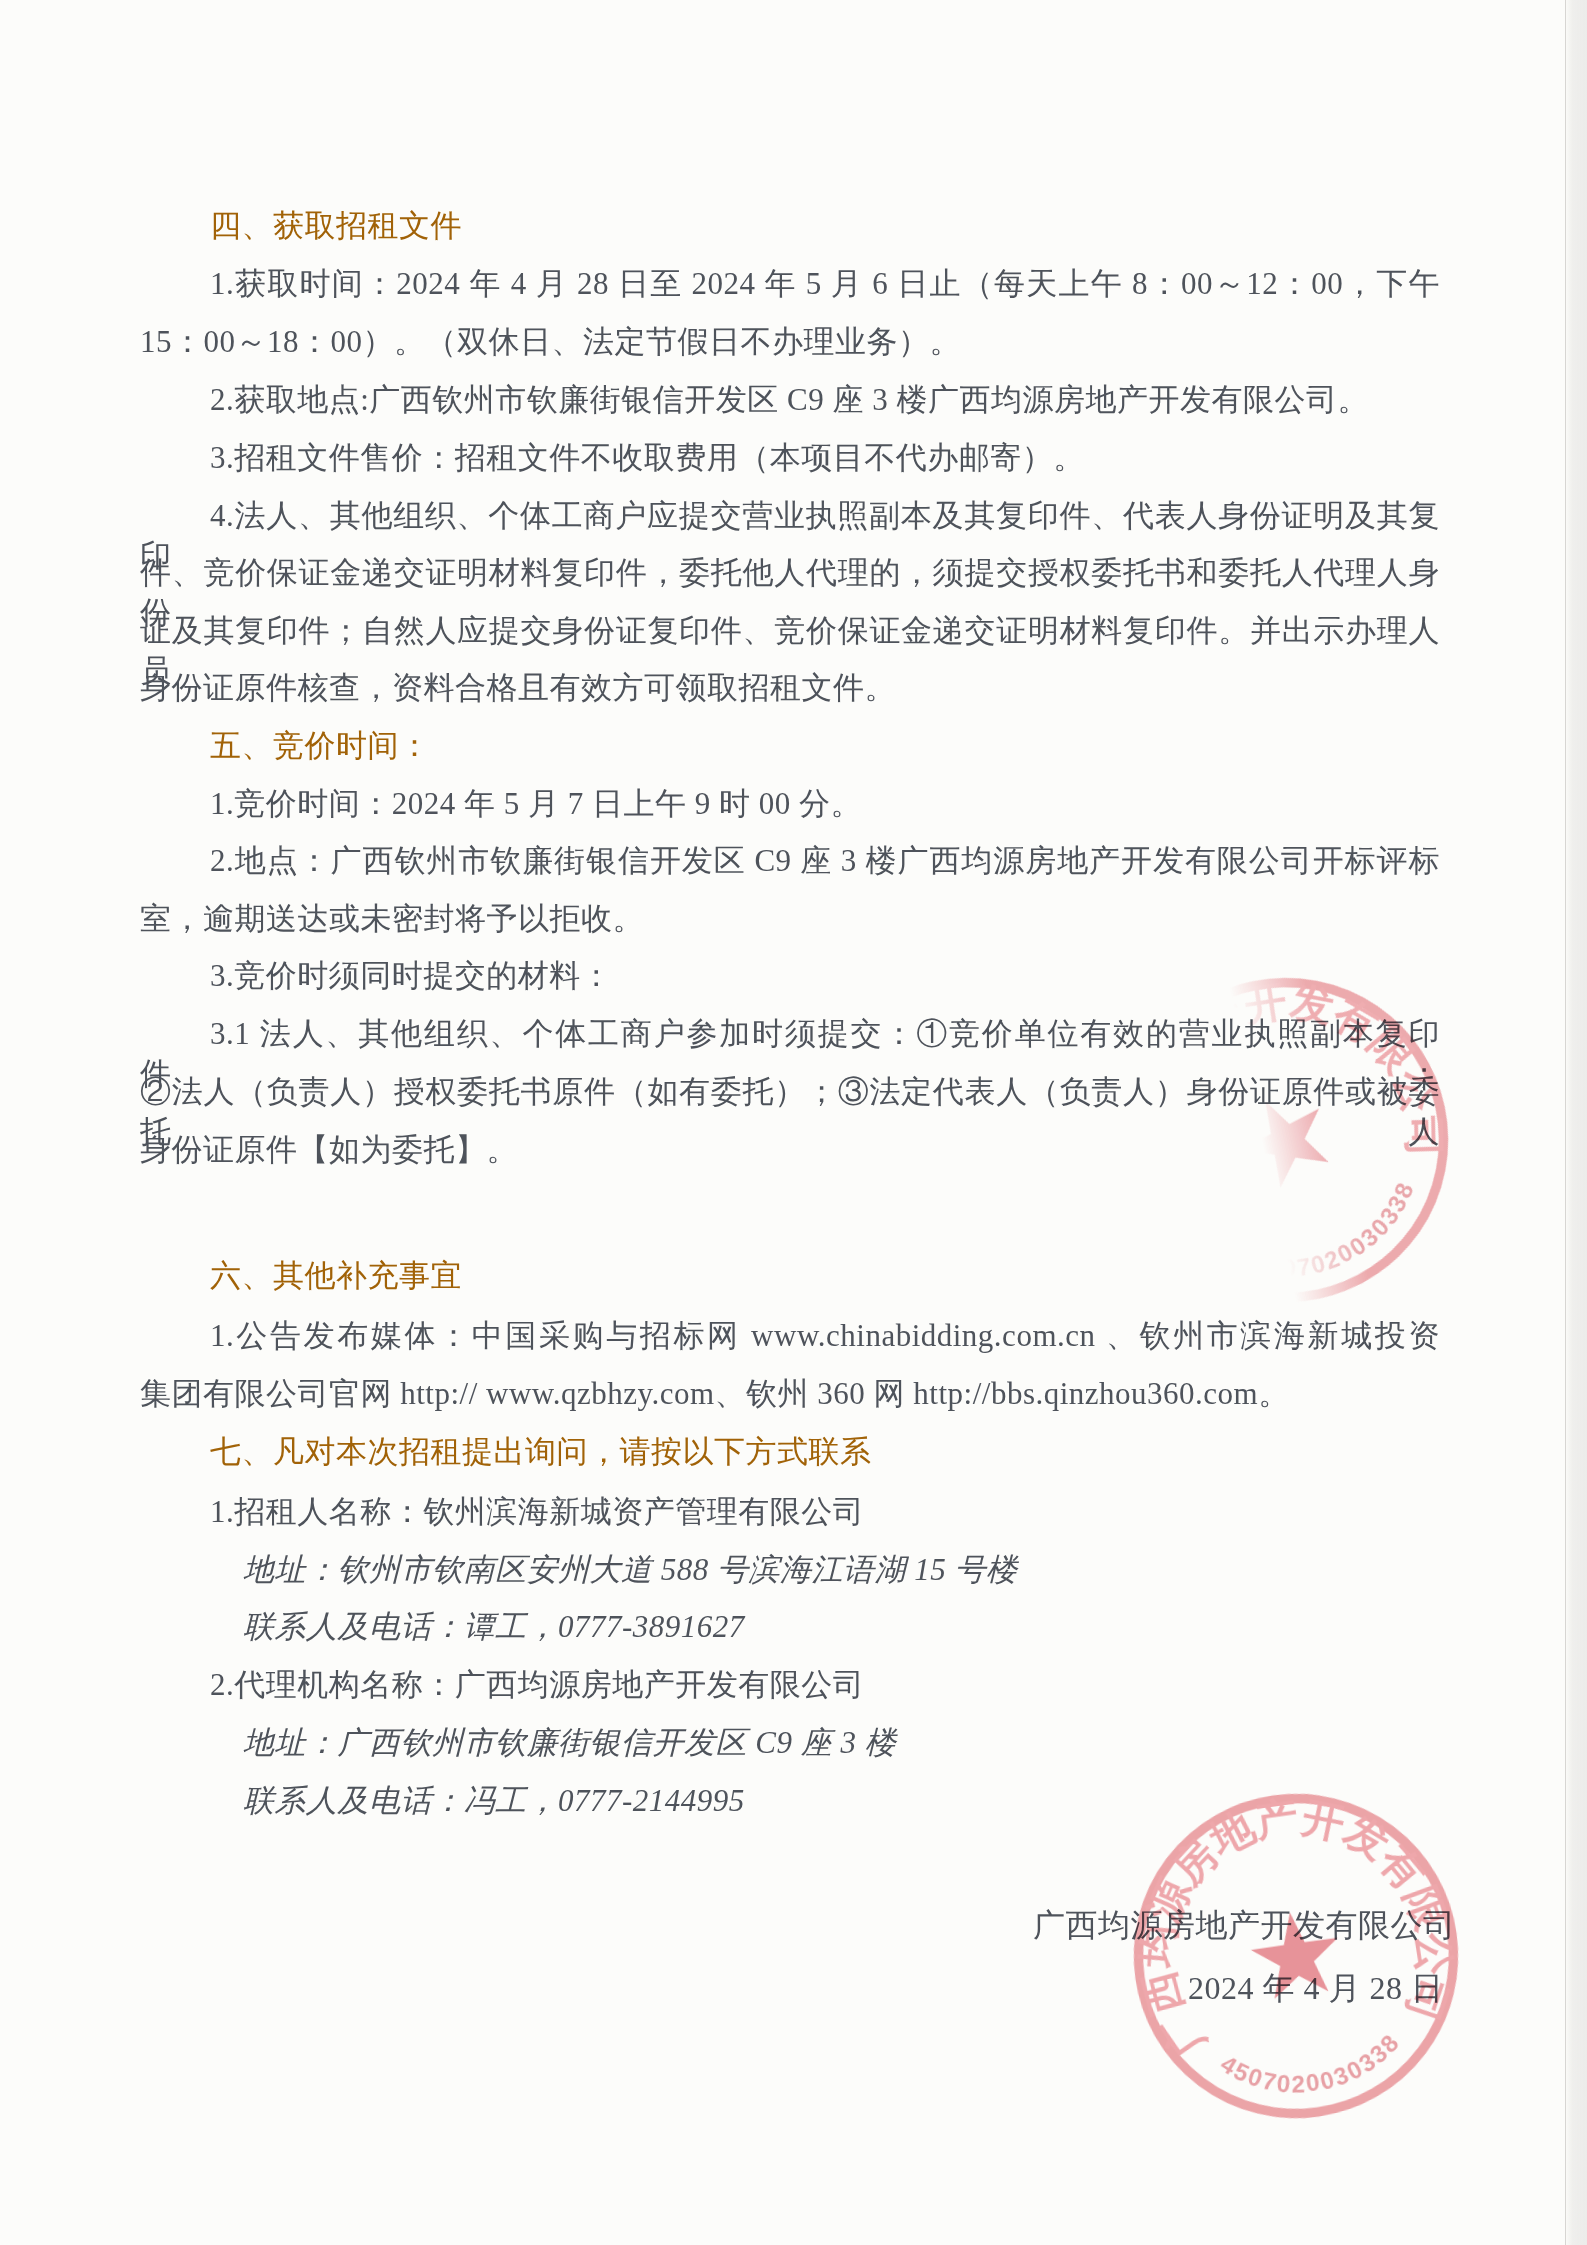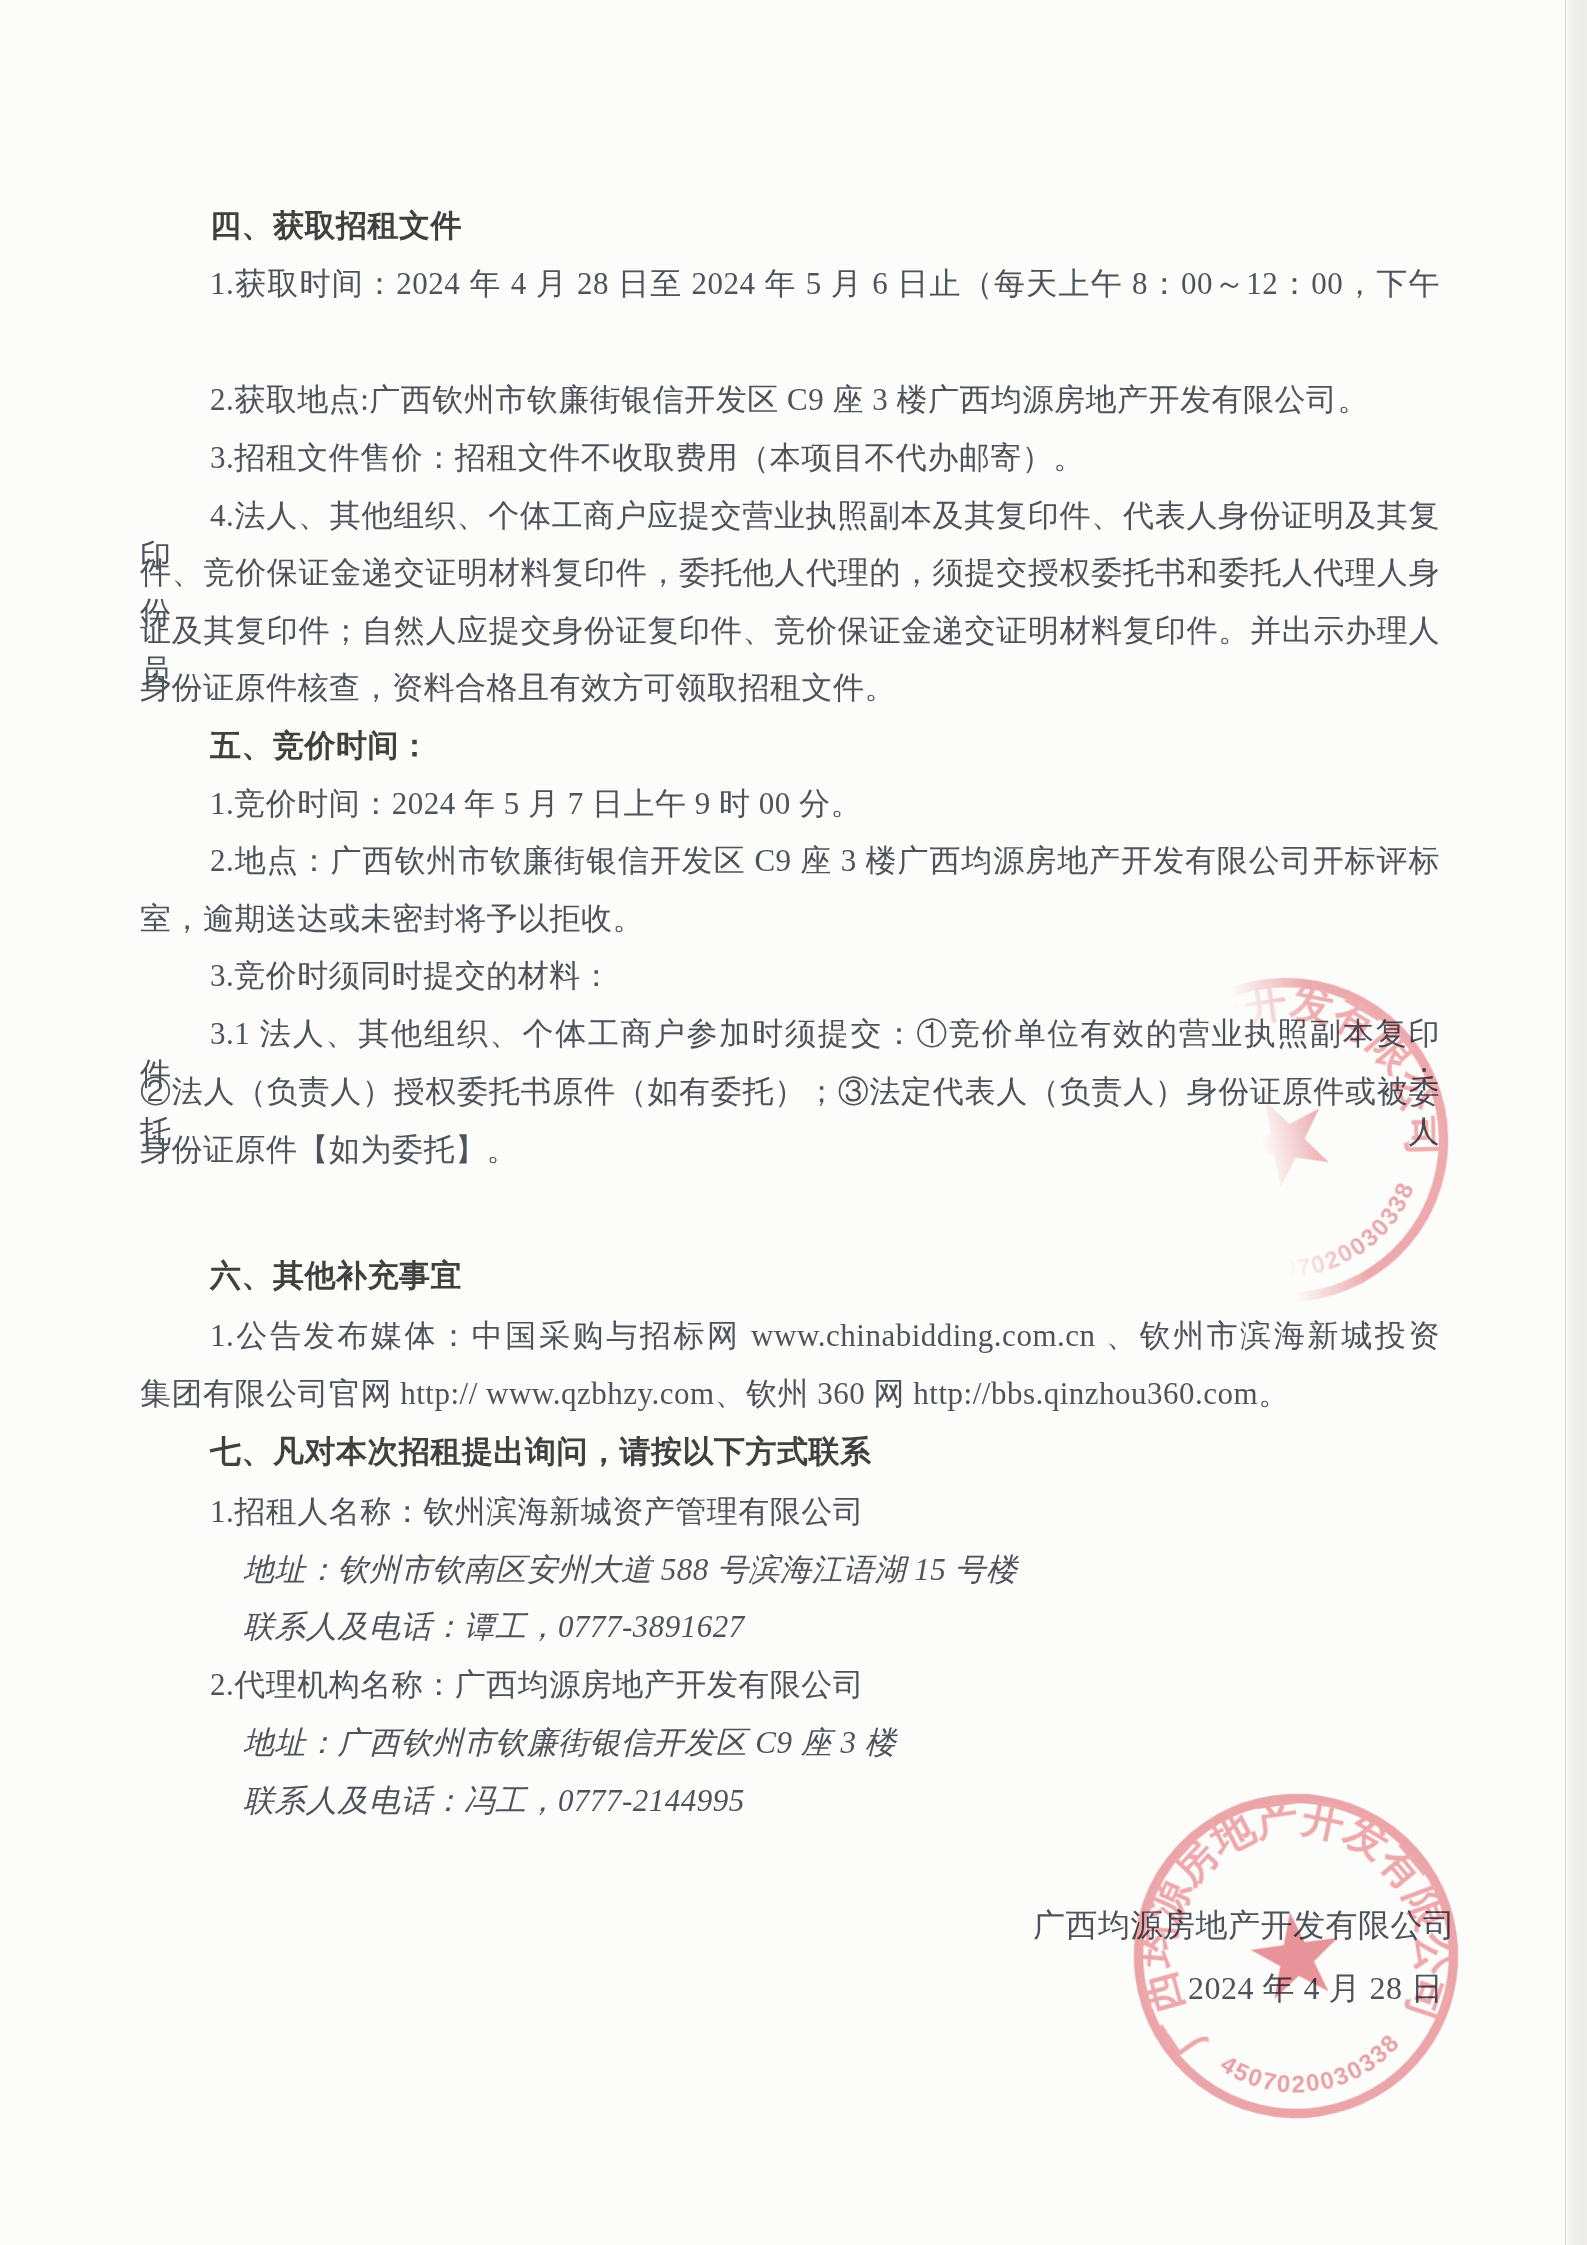--- a/index.html
+++ b/index.html
@@ -18,21 +18,21 @@
   }
   .line{
     position:absolute;left:140px;width:1300px;
     font-size:31px;line-height:40px;
     letter-spacing:0.5px;
     white-space:nowrap;
   }
   .ind{text-indent:70px;}
   .sub{left:243px;width:auto;font-style:italic;}
   .jf{white-space:normal;text-align:justify;text-align-last:justify;}
-  .hd{font-weight:bold;color:#404040;}
+  .hd{font-weight:normal;color:#a16207;}
   .footer-line{
     position:absolute;font-size:32px;line-height:42px;letter-spacing:0.5px;white-space:nowrap;
   }
   .stamp{
     position:absolute;width:336px;height:336px;
     mix-blend-mode:multiply;
     pointer-events:none;
   }
   .stamp svg{width:100%;height:100%;filter:blur(0.4px);}
   .stamp-main{left:1128px;top:1788px;opacity:0.88;}
@@ -46,20 +46,21 @@
   .seal-arc-text{font-family:"Liberation Serif","DejaVu Serif",serif;font-weight:bold;}
   .seal-num-text{font-family:"Liberation Sans","DejaVu Sans",sans-serif;font-weight:bold;letter-spacing:2px;}
 </style>
 </head>
 <body>
 
 <div class="page">
 
   <div class="line hd ind" style="top:206px">四、获取招租文件</div>
   <div class="line ind jf" style="top:264px">1.获取时间：2024 年 4 月 28 日至 2024 年 5 月 6 日止（每天上午 8：00～12：00，下午</div>
+  <div class="line" style="top:322px">15：00～18：00）。（双休日、法定节假日不办理业务）。</div>
   <div class="line ind" style="top:380px">2.获取地点:广西钦州市钦廉街银信开发区 C9 座 3 楼广西均源房地产开发有限公司。</div>
   <div class="line ind" style="top:438px">3.招租文件售价：招租文件不收取费用（本项目不代办邮寄）。</div>
   <div class="line ind jf" style="top:496px">4.法人、其他组织、个体工商户应提交营业执照副本及其复印件、代表人身份证明及其复印</div>
   <div class="line jf" style="top:553px">件、竞价保证金递交证明材料复印件，委托他人代理的，须提交授权委托书和委托人代理人身份</div>
   <div class="line jf" style="top:611px">证及其复印件；自然人应提交身份证复印件、竞价保证金递交证明材料复印件。并出示办理人员</div>
   <div class="line" style="top:668px">身份证原件核查，资料合格且有效方可领取招租文件。</div>
   <div class="line hd ind" style="top:726px">五、竞价时间：</div>
   <div class="line ind" style="top:784px">1.竞价时间：2024 年 5 月 7 日上午 9 时 00 分。</div>
   <div class="line ind jf" style="top:841px">2.地点：广西钦州市钦廉街银信开发区 C9 座 3 楼广西均源房地产开发有限公司开标评标</div>
   <div class="line" style="top:899px">室，逾期送达或未密封将予以拒收。</div>

